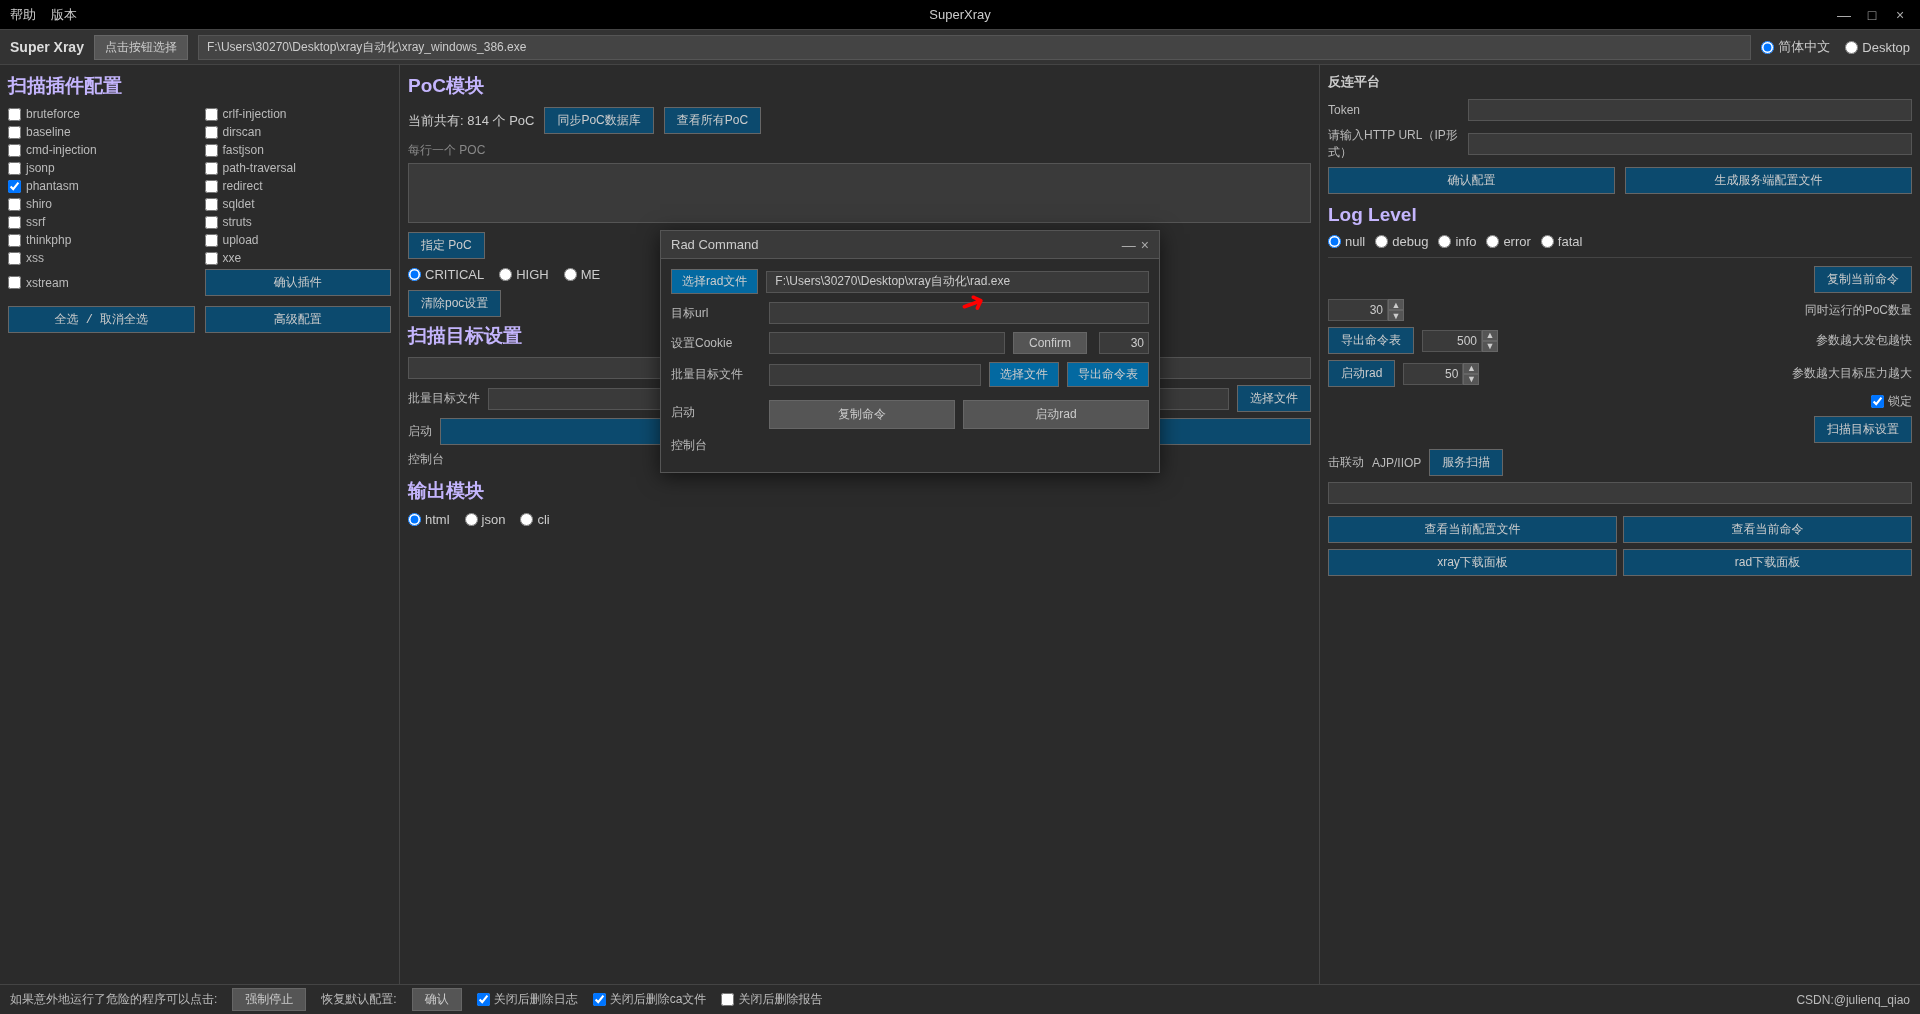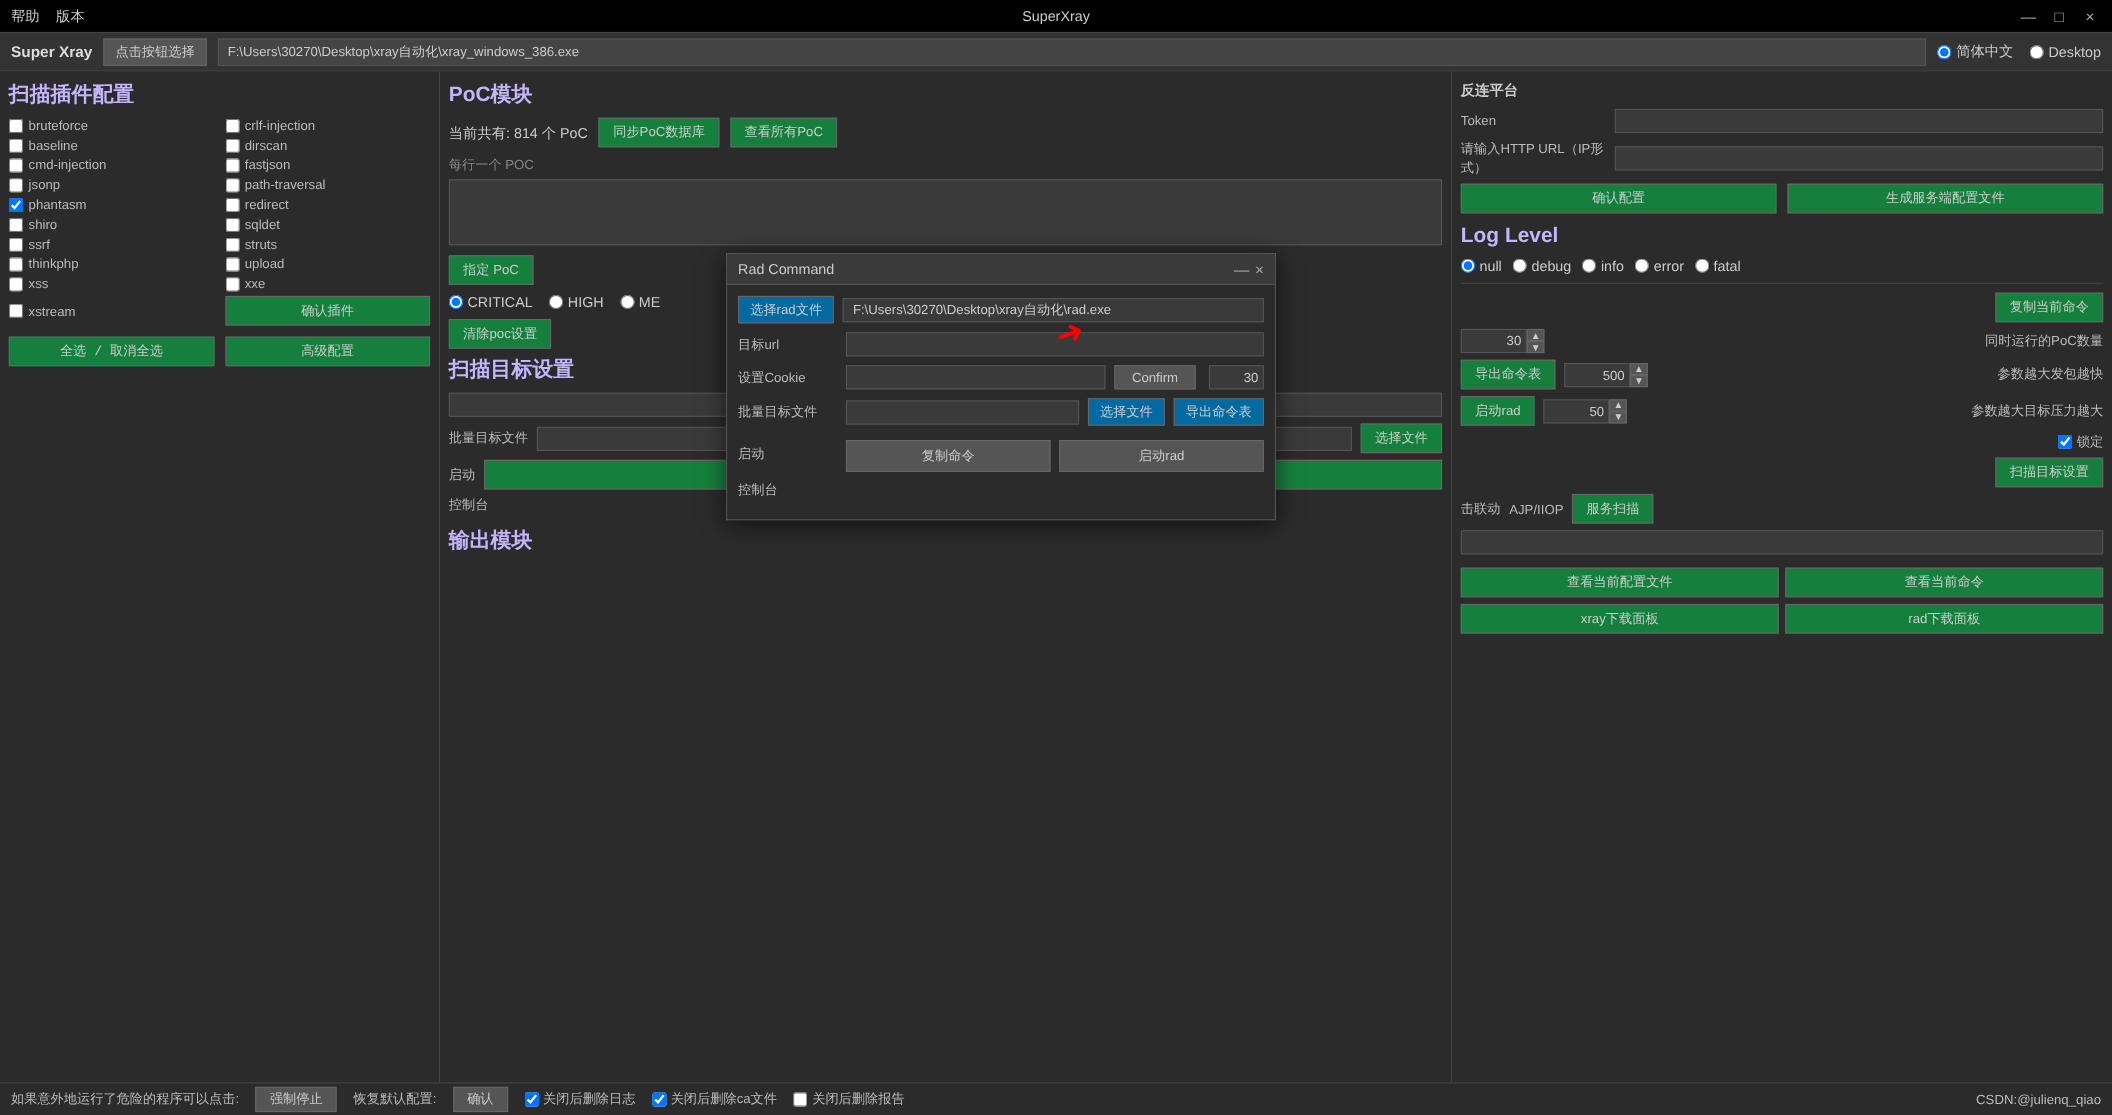--- a/index.html
+++ b/index.html
@@ -134,21 +134,21 @@
       color: #bbb;
       font-size: 12px;
     }
     .plugin-item input[type="checkbox"] { cursor: pointer; }
     .plugin-actions {
       display: flex;
       gap: 10px;
       margin-top: 10px;
     }
     .btn {
-      background: #15803d;
+      background: #0c4a6e;
       border: 1px solid #666;
       color: #ccc;
       padding: 4px 12px;
       cursor: pointer;
       font-size: 12px;
       font-family: "Microsoft YaHei", sans-serif;
     }
     .btn-full { flex: 1; font-family: Liberation Mono, monospace; }
 
     
@@ -607,20 +607,34 @@
     </div>
     <div style="display:flex;align-items:center;gap:8px;margin-bottom:6px;">
       <span style="color:#bbb;font-size:12px;">启动</span>
       <button class="btn" style="flex:1;">复制命令</button>
     </div>
     <div style="margin-bottom:6px;">
       <span style="color:#bbb;font-size:12px;">控制台</span>
     </div>
     <div class="output-section">
       <div class="section-title">输出模块</div>
+      <div class="radio-group">
+        <label class="radio-label">
+          <input type="radio" name="output" checked="" style="">
+          <span>html</span>
+        </label>
+        <label class="radio-label">
+          <input type="radio" name="output" style="">
+          <span>json</span>
+        </label>
+        <label class="radio-label">
+          <input type="radio" name="output" style="">
+          <span>cli</span>
+        </label>
+      </div>
     </div>
   </div>
 
   <div class="right-panel">
     <div class="right-section-title">反连平台</div>
     <div class="form-row">
       <span class="form-label">Token</span>
       <input class="form-input" style="">
     </div>
     <div class="form-row">

